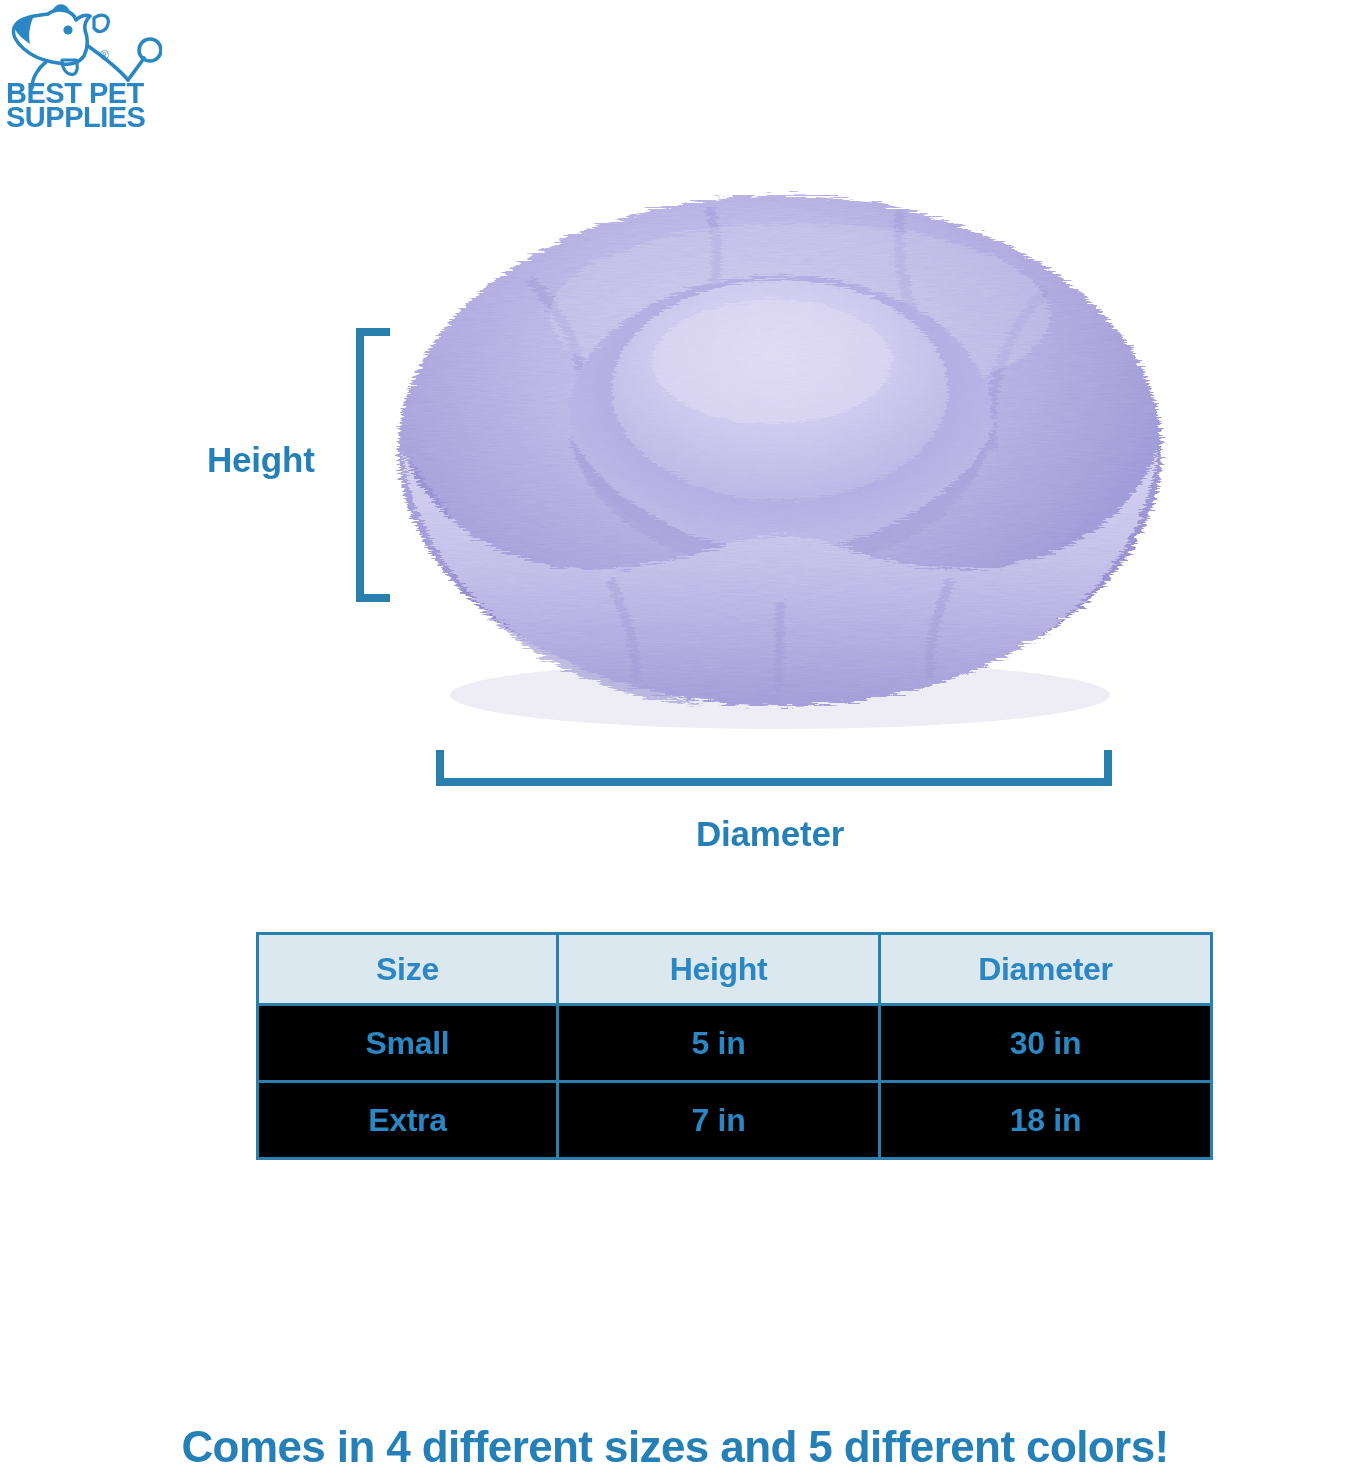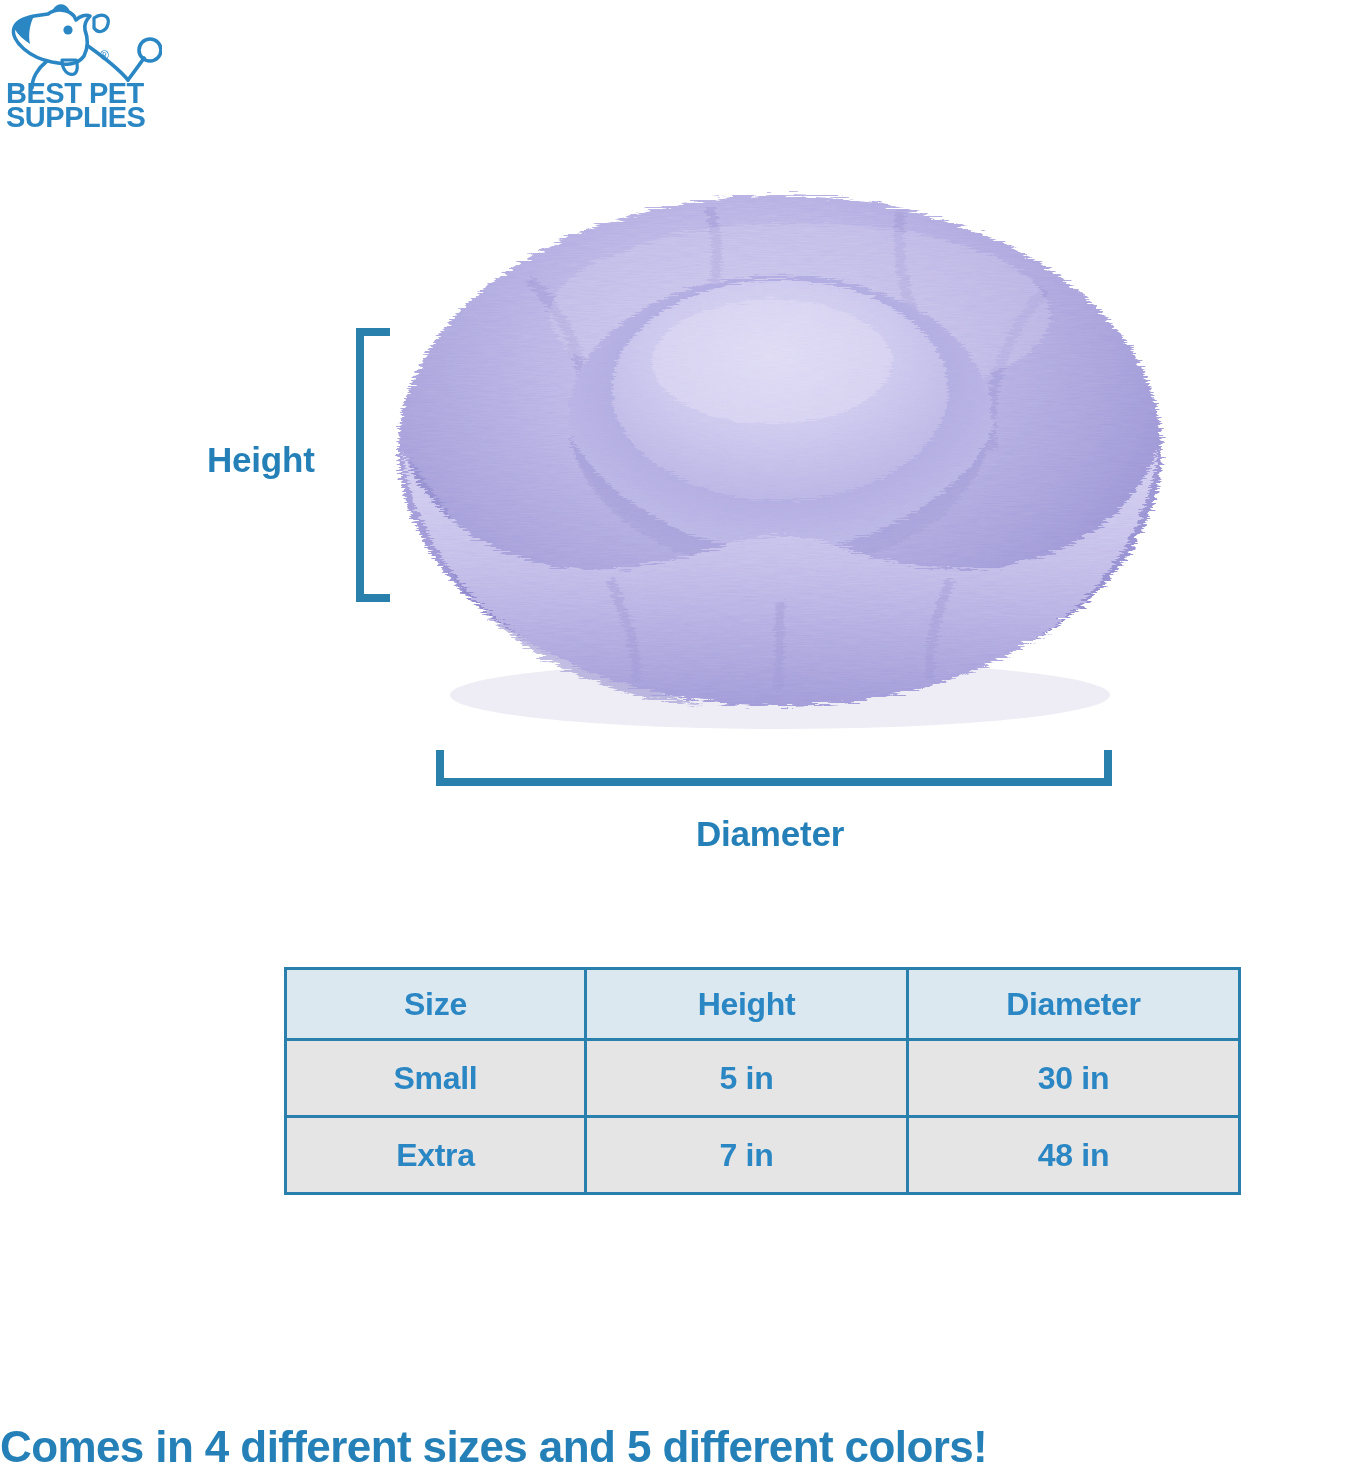--- a/index.html
+++ b/index.html
@@ -58,57 +58,56 @@
   .bracket {
     position: absolute;
   }
   .bracket svg { display: block; }
   #height-bracket { left: 352px; top: 328px; }
   #diameter-bracket { left: 436px; top: 750px; }
 
   
   #size-table {
     position: absolute;
-    left: 284px;
+    left: 256px;
     top: 932px;
     width: 954px;
     border-collapse: collapse;
     table-layout: fixed;
-    margin-top: 35px;
   }
   #size-table col.c-size { width: 300px; }
   #size-table col.c-height { width: 322px; }
   #size-table col.c-diameter { width: 332px; }
 
   #size-table th,
   #size-table td {
     border: 3px solid #2980ac;
     text-align: center;
     color: #2b87c4;
     font-weight: bold;
     font-size: 32px;
     letter-spacing: -0.3px;
     padding: 0;
   }
   #size-table thead th {
     background: #dce8ef;
     height: 68px;
   }
   #size-table tbody td {
-    background: #e5e5e5;
+    background: #000000;
     height: 74px;
   }
 
   
   #tagline {
     position: absolute;
     left: 0;
     top: 1422px;
     width: 1350px;
-    text-align: left;
+    text-align: center;
     color: #2580b8;
     font-size: 44px;
     font-weight: bold;
     letter-spacing: -0.6px;
     white-space: nowrap;
   }
 </style>
 </head>
 <body>
 
@@ -279,18 +278,18 @@
   </thead>
   <tbody>
     <tr>
       <td>Small</td>
       <td>5 in</td>
       <td>30 in</td>
     </tr>
     <tr>
       <td>Extra</td>
       <td>7 in</td>
-      <td>48 in</td>
+      <td>18 in</td>
     </tr>
   </tbody>
 </table>
 
 <div id="tagline">Comes in 4 different sizes and 5 different colors!</div>
 
 </body></html>

